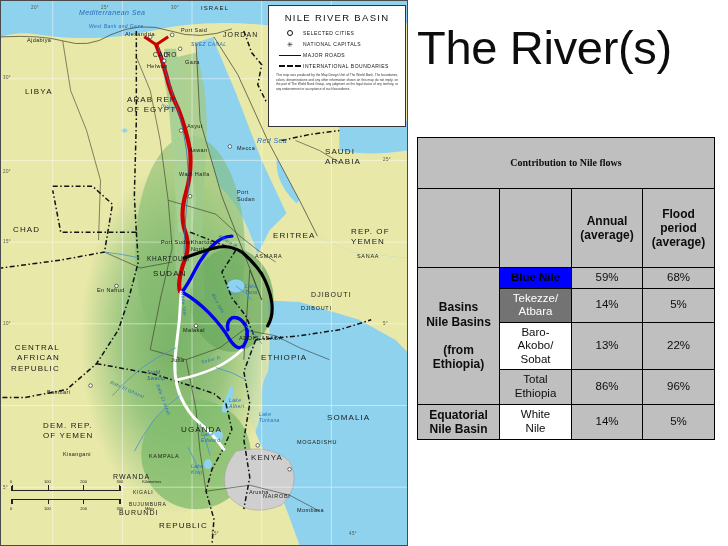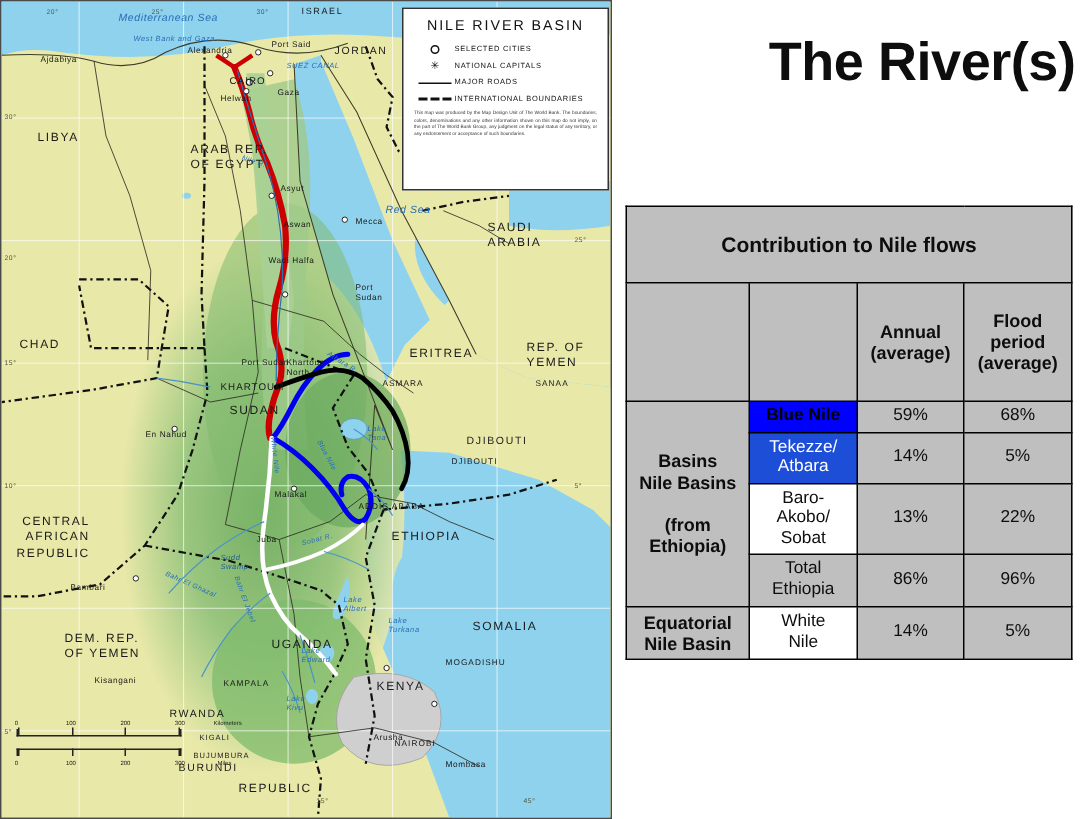--- a/index.html
+++ b/index.html
@@ -54,38 +54,38 @@
   
   #scalebar{position:absolute;left:10px;top:478px;width:110px;}
   .sb-line{position:relative;height:4px;border:1px solid #222;border-top:none;}
   .sb-line i{position:absolute;top:-1px;width:1px;height:5px;background:#222;}
   .sb-ticks{position:relative;height:7px;}
   .sb-ticks span{position:absolute;top:0;font-size:4px;color:#222;transform:translateX(-50%);}
 
   
   #title{
     position:absolute;left:417px;top:20px;width:300px;
-    text-align:right;font-size:36px;font-weight:bold;color:#0d0d0d;
+    text-align:left;font-size:47px;font-weight:normal;color:#0d0d0d;
     letter-spacing:-.3px;
   }
 
   
   #table-wrap{position:absolute;left:417px;top:137px;width:297px;}
   table{border-collapse:collapse;width:297px;table-layout:fixed;
         font-family:"Liberation Sans", sans-serif;}
   table td{
     border:1px solid #000;background:#bfbfbf;color:#0d0d0d;
     text-align:center;vertical-align:middle;font-size:11.5px;line-height:1.18;
     padding:3px 2px;
   }
-  td.title-cell{font-size:14px;font-weight:bold;height:44px;}
+  td.title-cell{font-size:10px;font-weight:bold;height:44px;font-family:Liberation Serif, serif;}
   td.hdr{font-weight:bold;font-size:12px;height:72px;}
   td.rowhdr{font-weight:bold;font-size:12px;}
   td.blue{background:#0000ff;color:#000;font-weight:bold;font-size:11.5px;}
-  td.black{background:#1d4ed8;color:#ffffff;}
+  td.black{background:#737373;color:#ffffff;}
   td.white{background:#ffffff;color:#0d0d0d;}
   td.plain{background:#bfbfbf;}
   col.c1{width:82px;}col.c2{width:72px;}col.c3{width:71px;}col.c4{width:72px;}
 </style>
 </head>
 <body>
 
 <div id="map-panel">
 
   <svg id="map-svg" viewBox="0 0 408 546" preserveAspectRatio="none">
@@ -248,21 +248,21 @@
   <div class="map-label ctry" style="left:12px;top:224px;">CHAD</div>
   <div class="map-label ctry" style="left:152px;top:268px;">SUDAN</div>
   <div class="map-label ctry" style="left:272px;top:230px;">ERITREA</div>
   <div class="map-label ctry" style="left:350px;top:226px;line-height:1.3;">REP. OF
 YEMEN</div>
   <div class="map-label ctry" style="left:310px;top:290px;font-size:7px;">DJIBOUTI</div>
   <div class="map-label ctry" style="left:260px;top:352px;">ETHIOPIA</div>
   <div class="map-label ctry" style="left:10px;top:342px;line-height:1.3;text-align:right;">CENTRAL
 AFRICAN
 REPUBLIC</div>
-  <div class="map-label ctry" style="left:314px;top:412px;">SOMALIA</div>
+  <div class="map-label ctry" style="left:326px;top:412px;">SOMALIA</div>
   <div class="map-label ctry" style="left:42px;top:420px;line-height:1.3;">DEM. REP.
 OF YEMEN</div>
   <div class="map-label ctry" style="left:180px;top:424px;">UGANDA</div>
   <div class="map-label ctry" style="left:250px;top:452px;">KENYA</div>
   <div class="map-label ctry" style="left:112px;top:472px;font-size:7px;">RWANDA</div>
   <div class="map-label ctry" style="left:118px;top:508px;font-size:7px;">BURUNDI</div>
   <div class="map-label ctry" style="left:158px;top:520px;">REPUBLIC</div>
 
   <div class="map-label cap" style="left:152px;top:50px;">CAIRO</div>
   <div class="map-label cap" style="left:146px;top:254px;">KHARTOUM</div>

